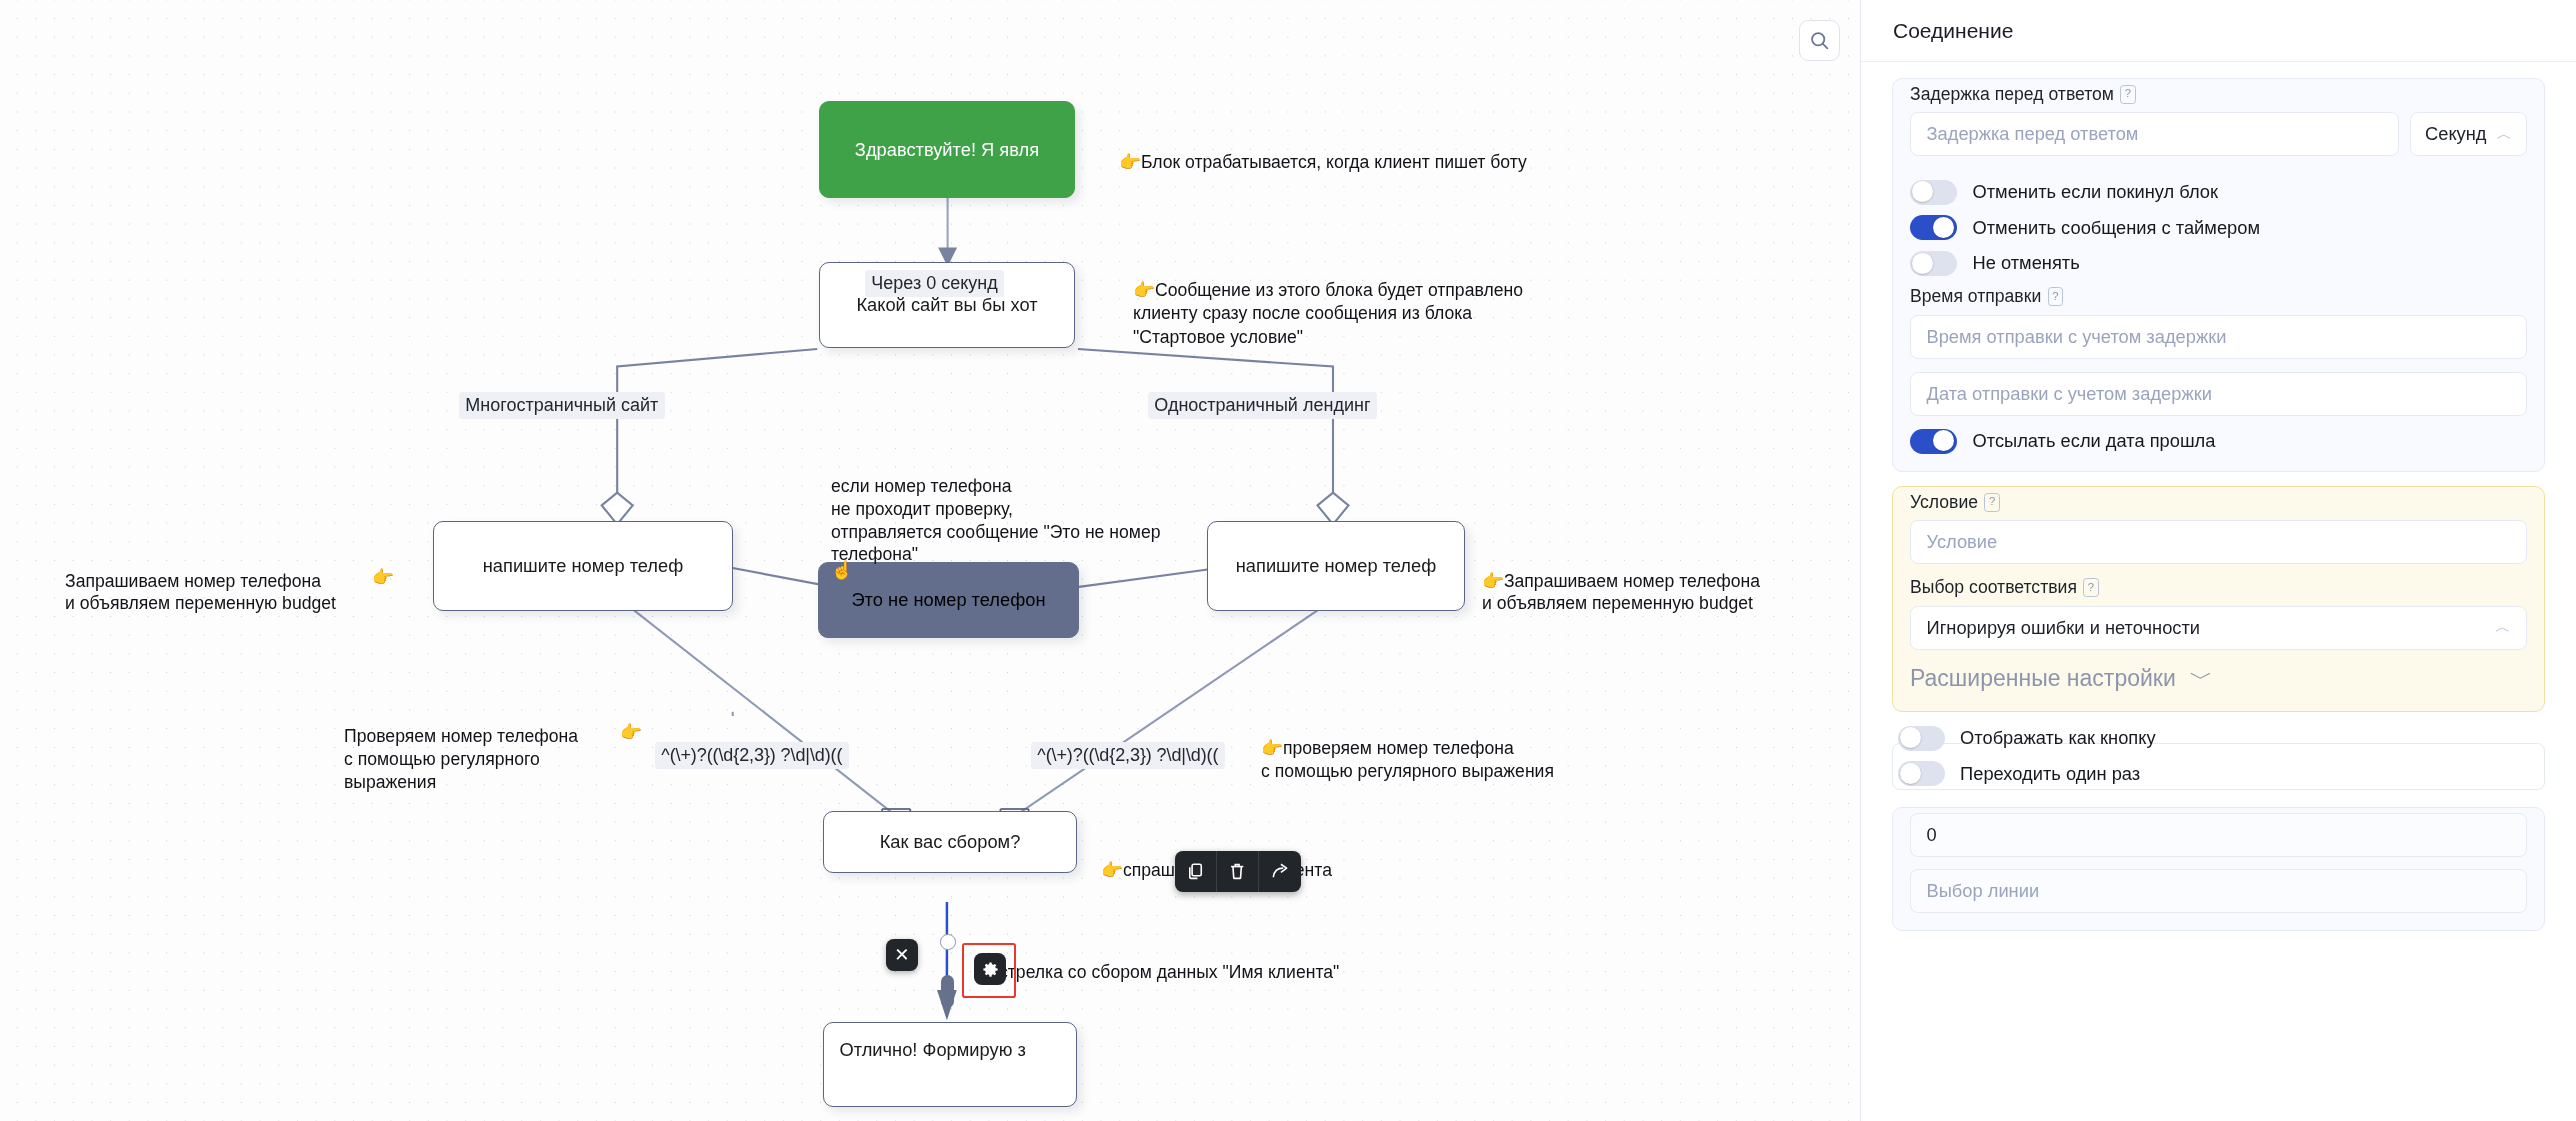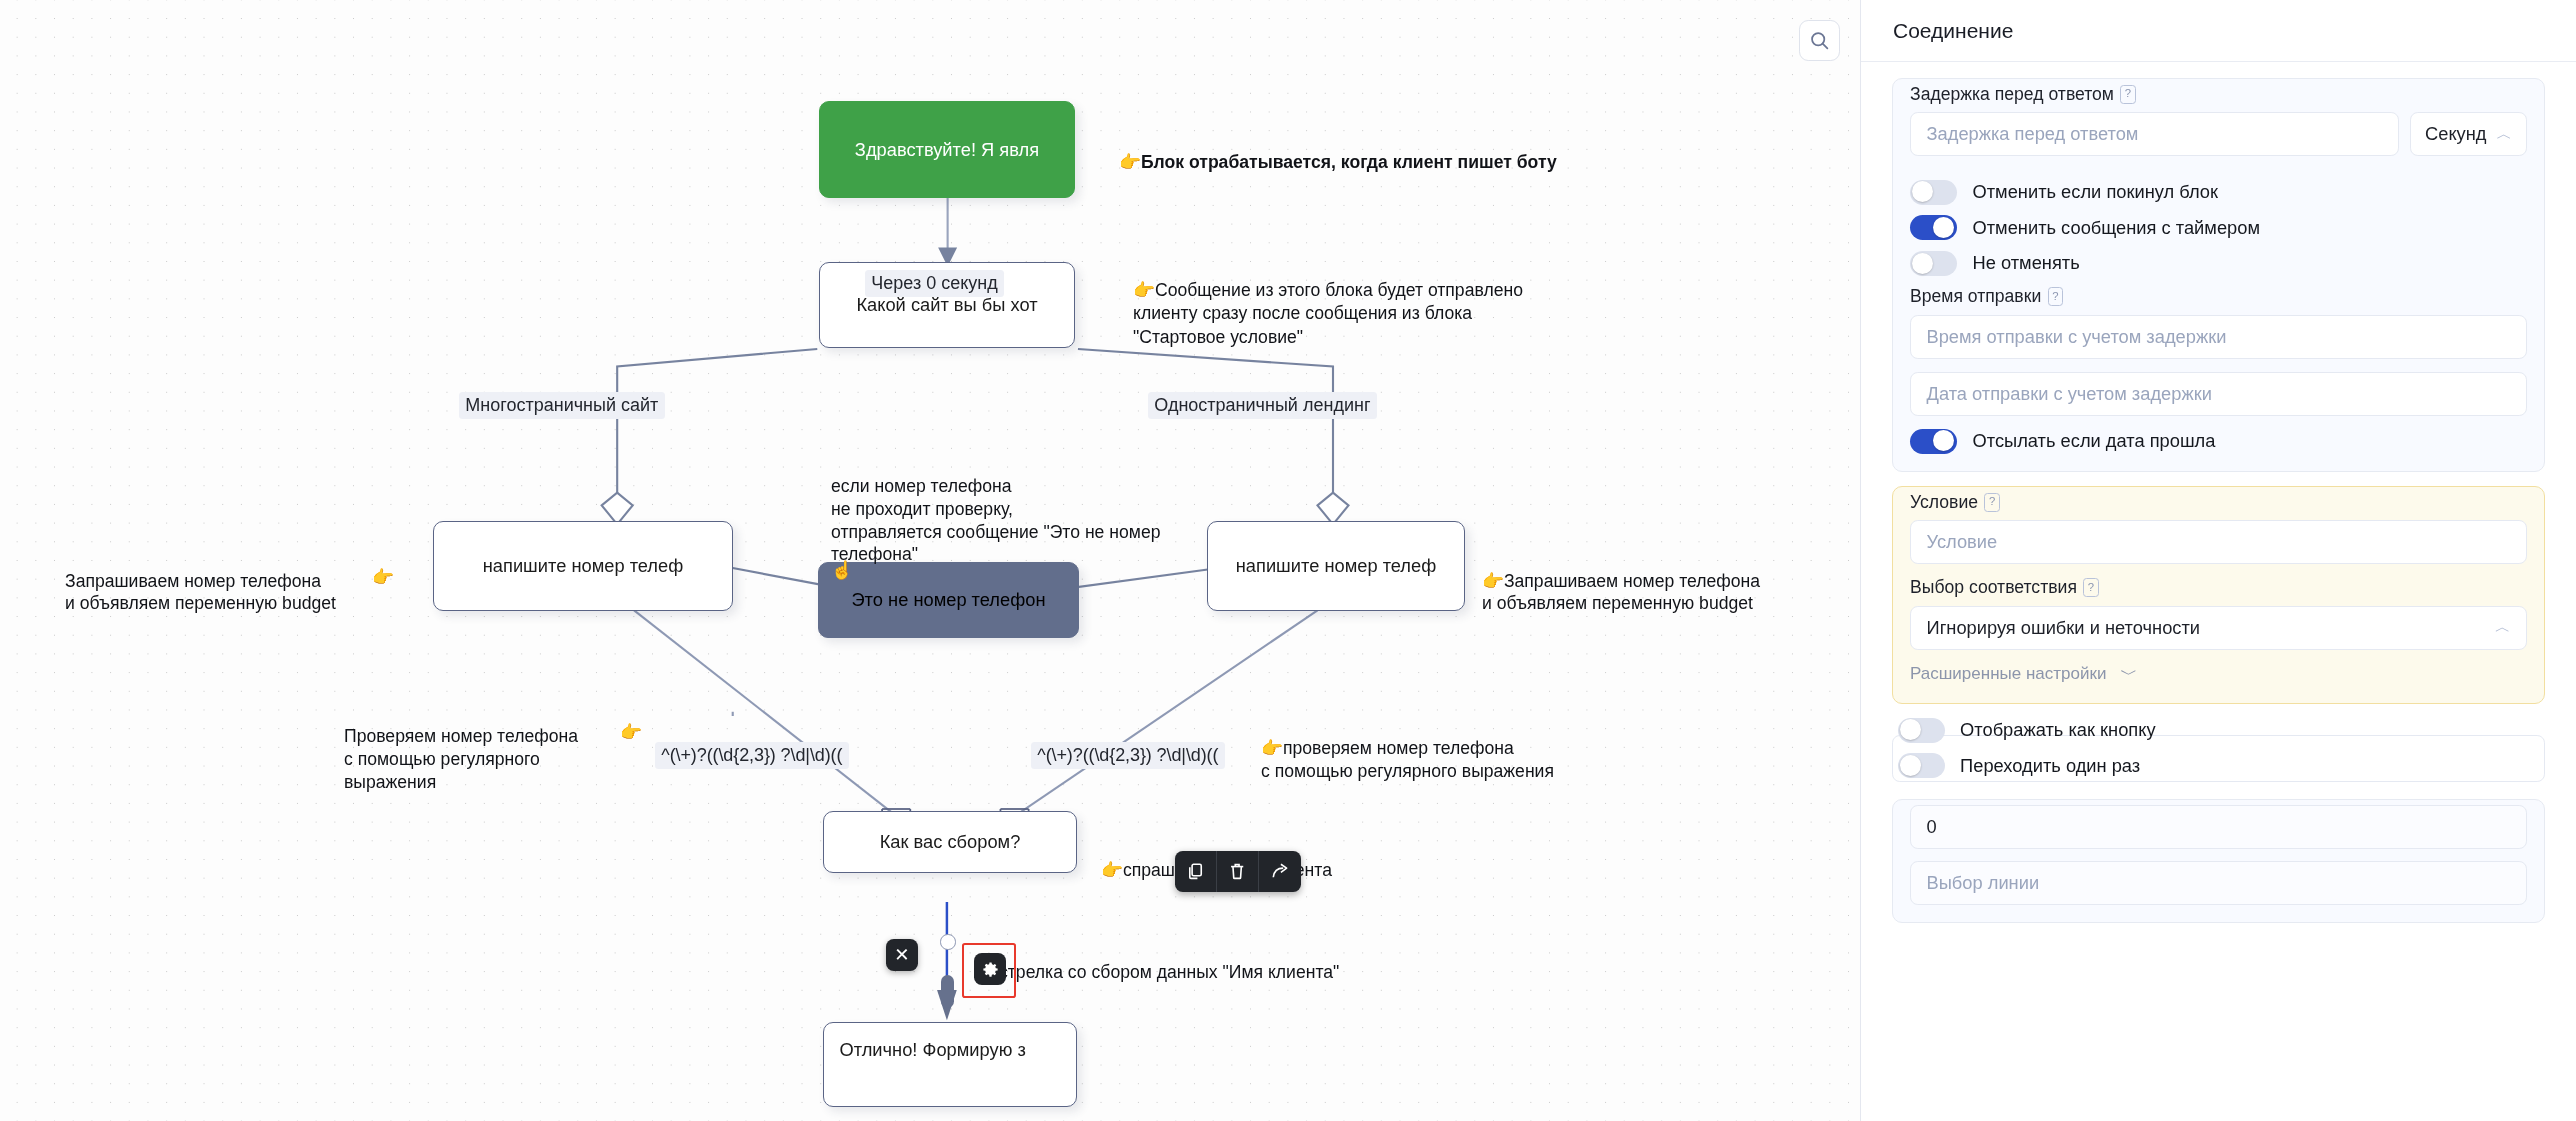--- a/index.html
+++ b/index.html
@@ -165,21 +165,21 @@
     position:relative; flex:none;
   }
   .tgl .knob {
     position:absolute; top:1.8px; left:2.1px; width:21px; height:21px;
     border-radius:50%; background:#fff; box-shadow:0 0.7px 2.1px rgba(0,0,0,.25);
   }
   .tgl.on { background:#2b4fc8; }
   .tgl.on .knob { left:23px; }
   .tgl-lbl { font-size:18.3px; color:#15181f; }
 
-  .adv { font-size:17px; color:#8c95ab; display:flex; align-items:center; gap:14px; margin-top:8px;}
+  .adv { font-size:23px; color:#8c95ab; display:flex; align-items:center; gap:14px; margin-top:8px;}
 
   .hl-box {
     border:2.1px solid #e8392c; border-radius:3.5px;
     padding: 4.2px 7px 7px 7px; margin: 7px 0 4.2px -5.6px;
     width: 333px;
   }
   .hl-box .tgl-row { margin: 2.8px 0 7px 0; }
   .hl-box .inp { margin-bottom:0; }
 </style>
 </head>
@@ -271,21 +271,21 @@
     <div class="edge-label" style="left:1148px; top:351px;">
       <span>Одностраничный лендинг</span>
     </div>
     <div class="edge-label mono" style="left:655px; top:701px;">
       <span>^(\+)?((\d{2,3}) ?\d|\d)((</span>
     </div>
     <div class="edge-label mono" style="left:1031px; top:701px;">
       <span>^(\+)?((\d{2,3}) ?\d|\d)((</span>
     </div>
 
-    <div class="note" style="left:1119px; top:129px;font-weight:bold;">
+    <div class="note" style="left:1119px; top:129px;">
       <span class="hand">👉</span><span>Блок отрабатывается, когда клиент пишет боту</span>
     </div>
 
     <div class="note" style="left:1133px; top:256px; line-height:1.32;">
       <span class="hand">👉</span><span>Сообщение из этого блока будет отправлено
 клиенту сразу после сообщения из блока
 "Стартовое условие"</span>
     </div>
 
     <div class="note" style="left:65px; top:548px; text-align:left;">

